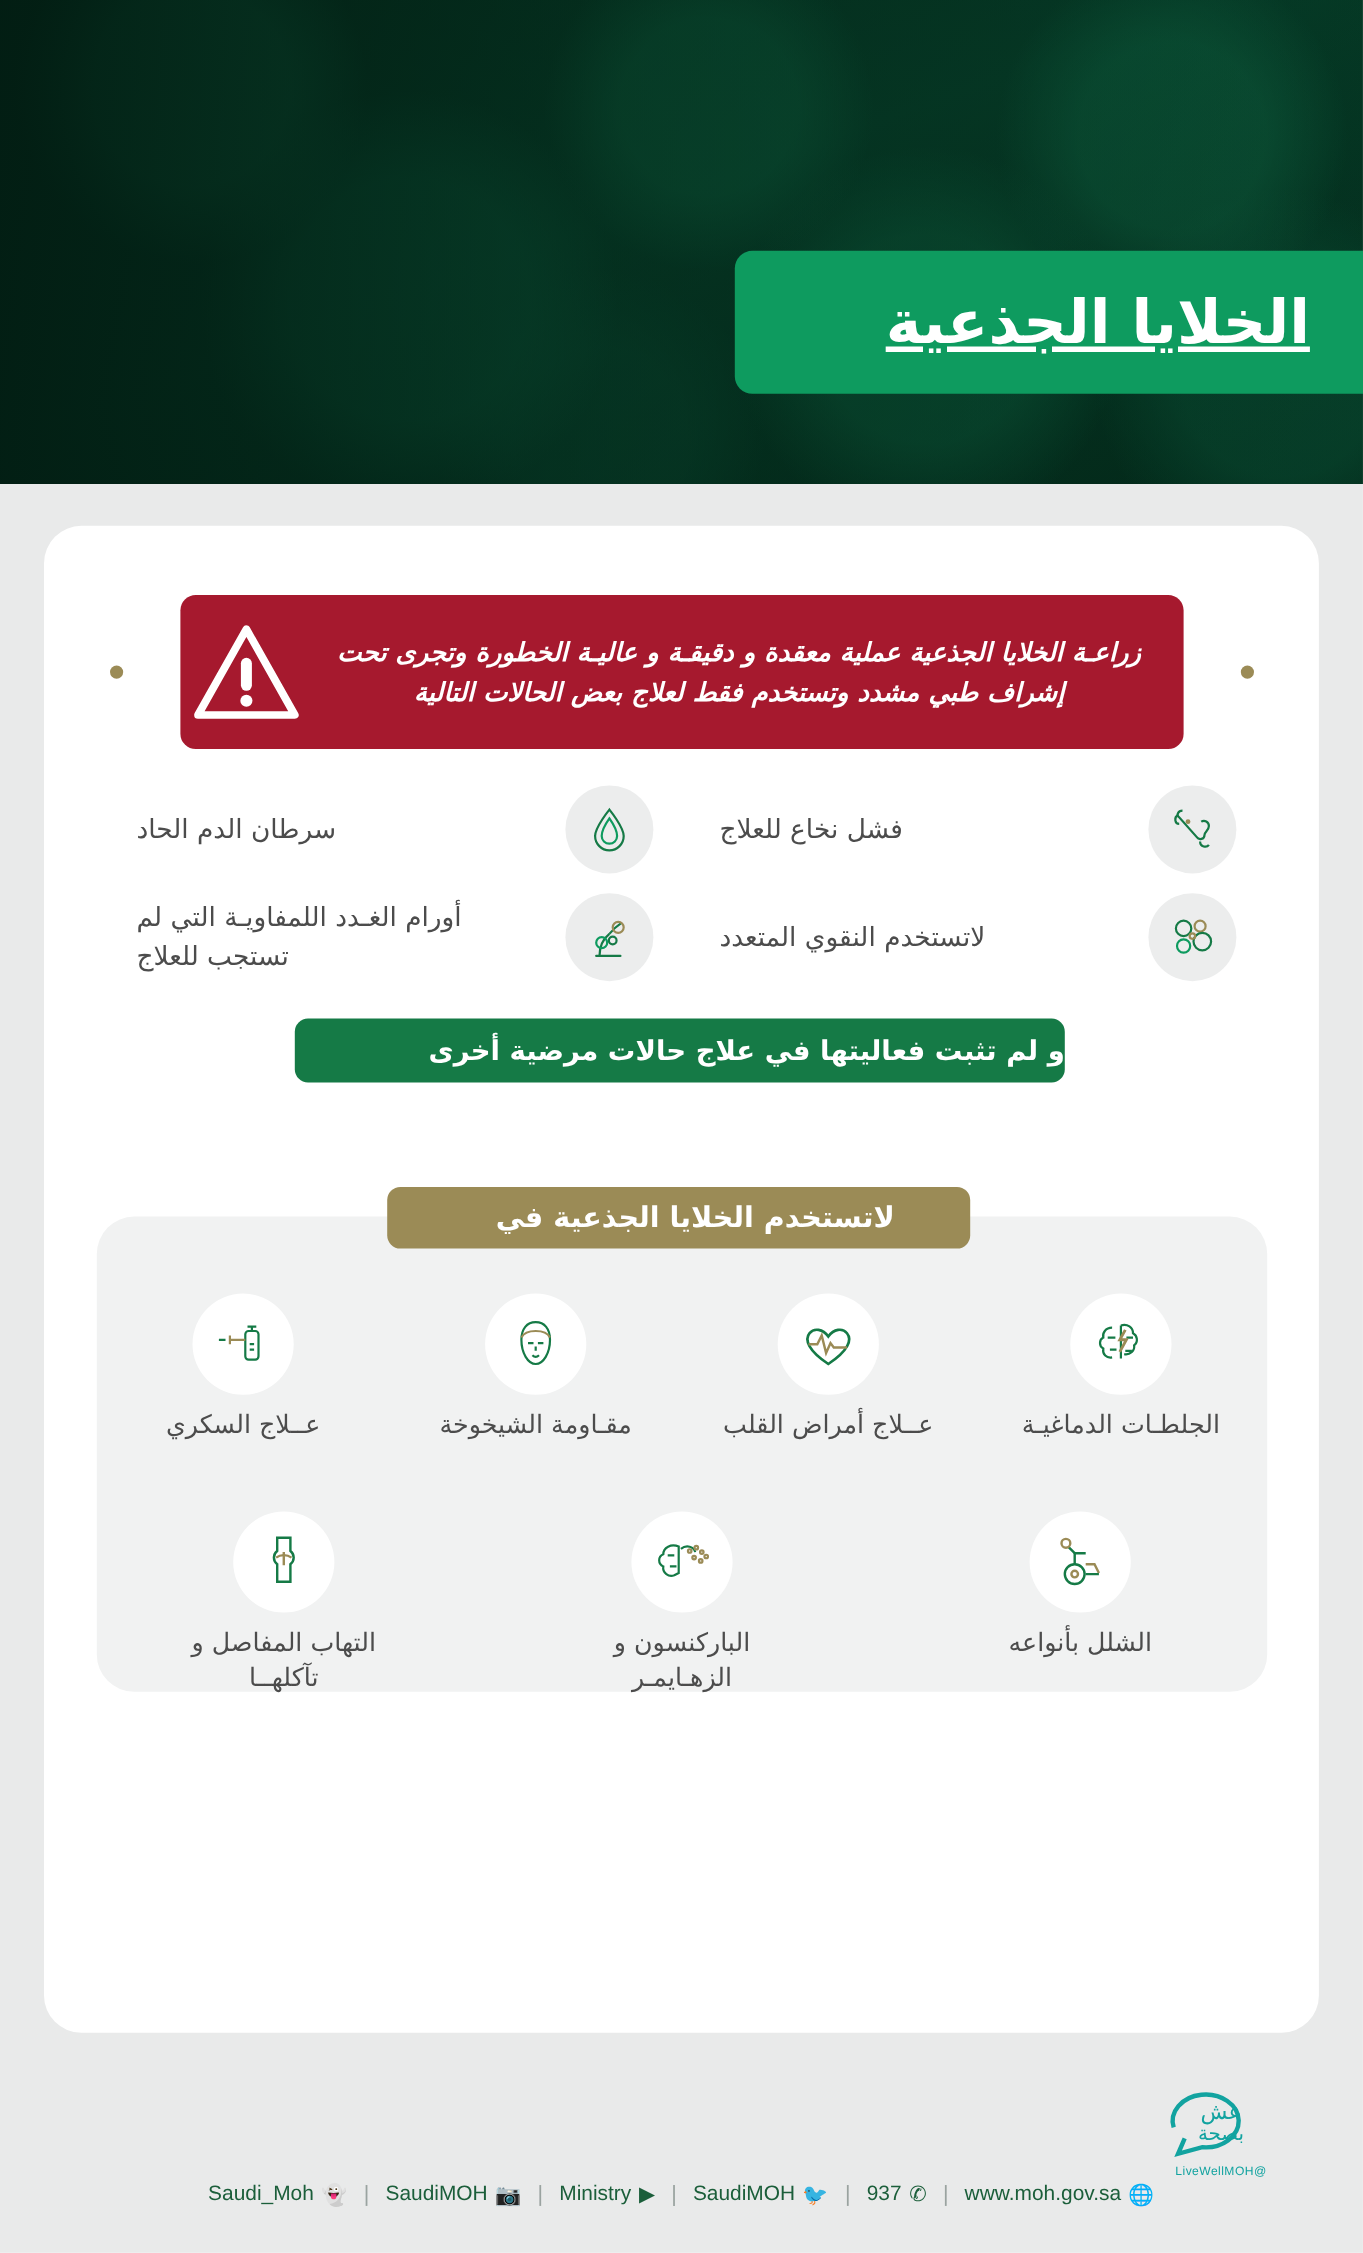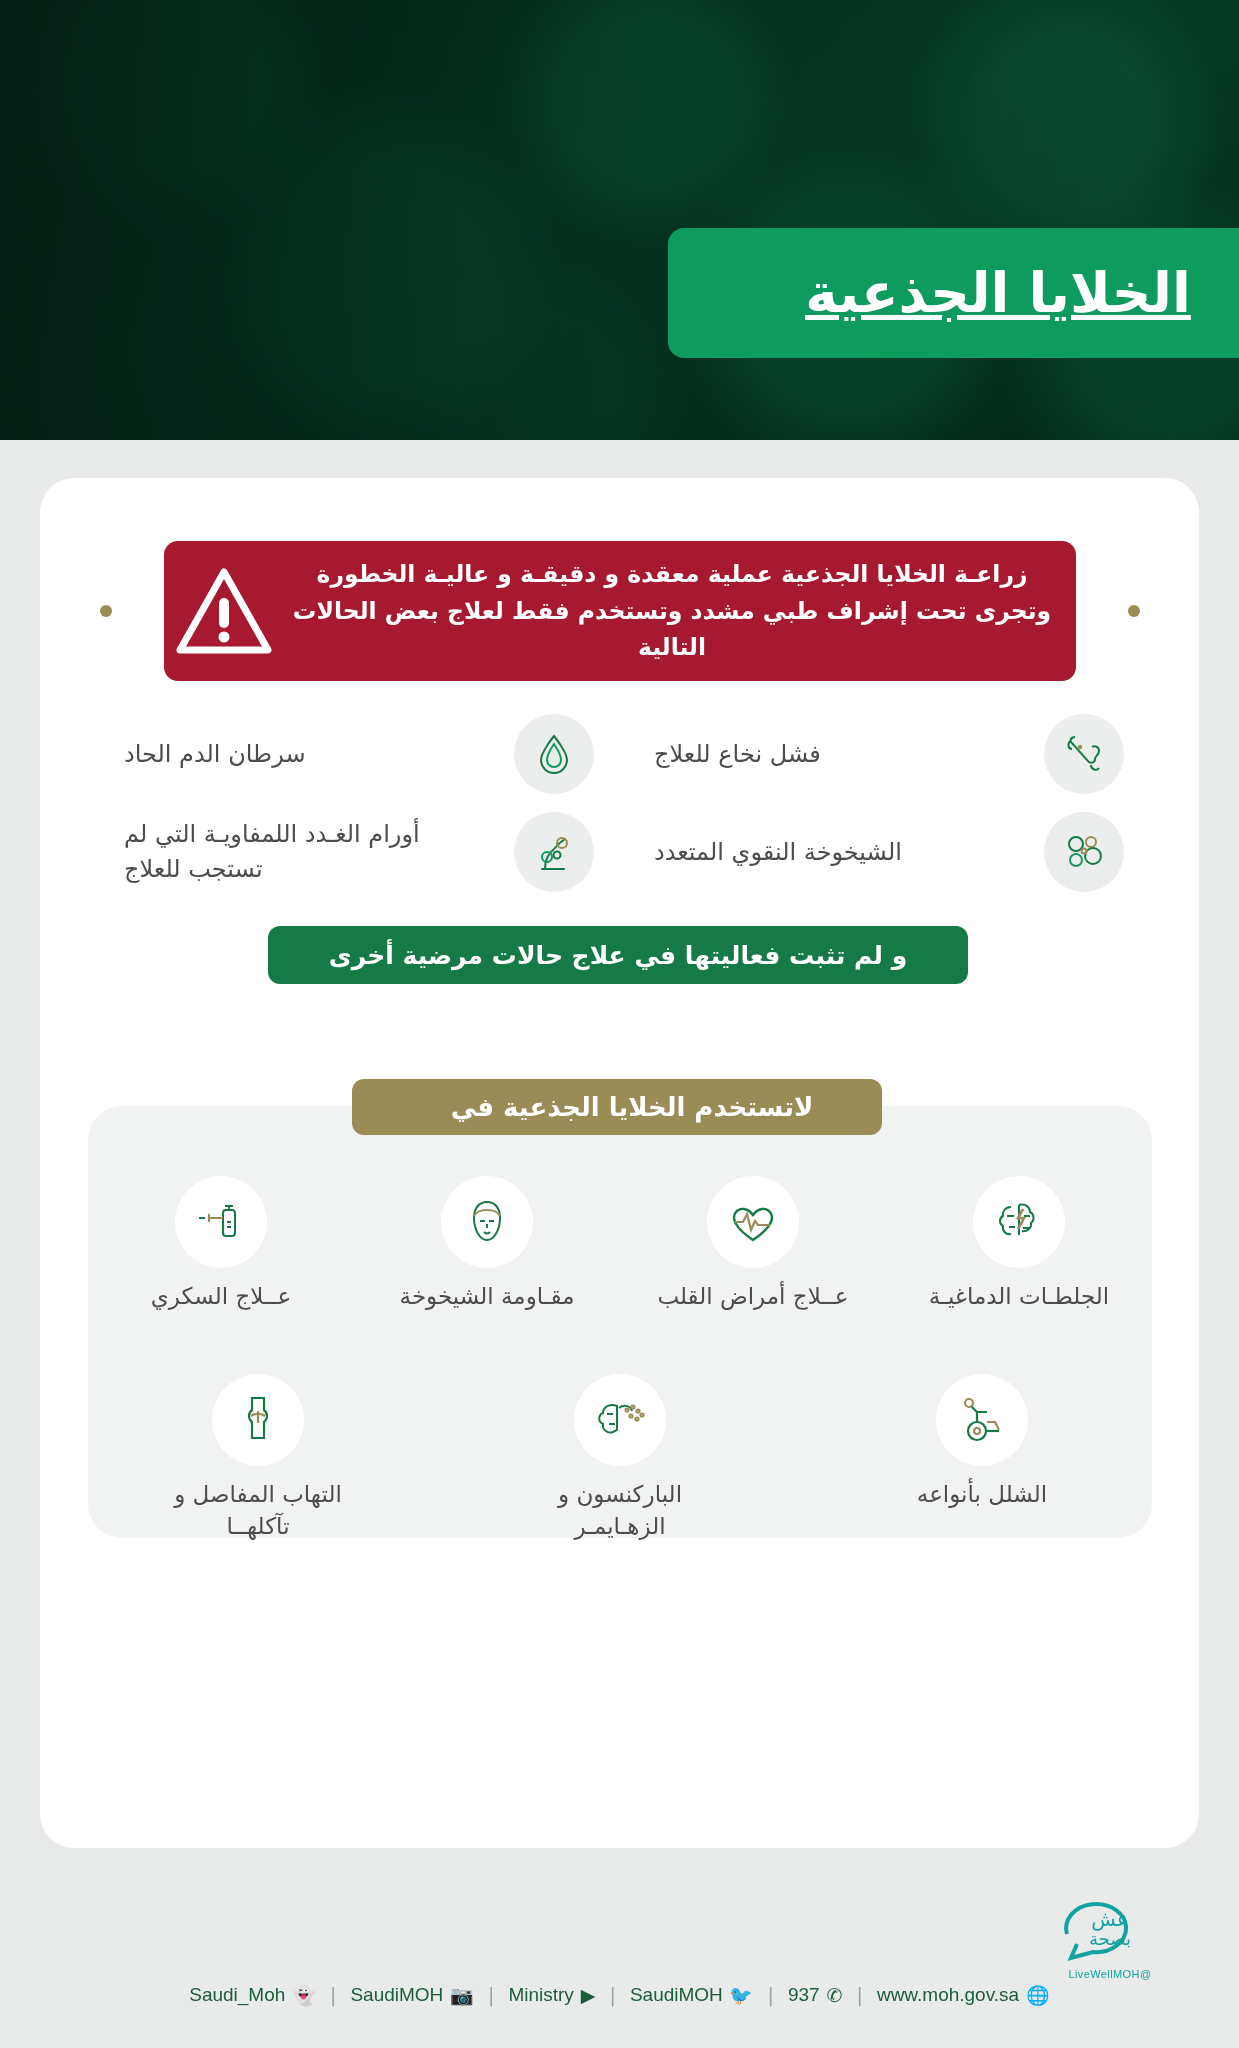--- a/index.html
+++ b/index.html
@@ -52,21 +52,21 @@
     position:absolute;top:478px;left:40px;
     width:1159px;height:1370px;
     background:#fff;border-radius:34px;
   }
 
   
   .alert-wrap{position:absolute;top:63px;left:60px;width:1040px;height:140px;}
   .alert{
     position:absolute;left:64px;top:0;width:912px;height:140px;
     background:#a6192e;border-radius:14px;
-    display:flex;align-items:center;
+    display:flex;align-items:center;font-style:italic;
   }
   .alert-text{
     color:#fff;font-size:23.5px;font-weight:bold;line-height:1.55;
     text-align:center;flex:1;padding:0 16px 0 0;
   }
   .alert-icon{width:120px;display:flex;align-items:center;justify-content:center;}
   .dot{position:absolute;top:64px;width:12px;height:12px;border-radius:50%;background:#9b8b56;}
   .dot.l{left:0;}
   .dot.r{left:1028px;}
 
@@ -79,21 +79,21 @@
   }
   .circle{
     width:80px;height:80px;border-radius:50%;background:#eceded;
     display:flex;align-items:center;justify-content:center;flex:none;
   }
 
   
   .green-pill{
     position:absolute;top:448px;left:228px;width:700px;height:58px;
     background:#157a46;border-radius:12px;
-    display:flex;align-items:center;justify-content:center;
+    display:flex;align-items:center;
   }
   .green-pill span{color:#fff;font-size:25px;font-weight:bold;}
 
   
   .gold-pill{
     position:absolute;top:601px;left:312px;width:530px;height:56px;
     background:#9b8b56;border-radius:12px;
     display:flex;align-items:center;justify-content:center;z-index:4;
   }
   .gold-pill span{color:#fff;font-size:26px;font-weight:bold;margin-left:30px;}
@@ -188,21 +188,21 @@
       <div class="item">
         <div class="circle">
           <svg width="48" height="46" viewBox="0 0 48 46" fill="none" stroke="#157a46" stroke-width="2">
             <circle cx="16" cy="15" r="7"></circle>
             <circle cx="31" cy="13" r="5" stroke="#9b8b56"></circle>
             <circle cx="33" cy="27" r="8"></circle>
             <circle cx="16" cy="31" r="6" stroke="#0e9b5f"></circle>
             <circle cx="24" cy="22" r="2.5" stroke="#9b8b56"></circle>
           </svg>
         </div>
-        <div class="lbl">الشيخوخة النقوي المتعدد</div>
+        <div class="lbl">لاتستخدم النقوي المتعدد</div>
       </div>
 
       <div class="item">
         <div class="circle">
           <svg width="46" height="46" viewBox="0 0 46 46" fill="none" stroke="#157a46" stroke-width="2">
             <path d="M14 40 C14 30 18 24 23 20"></path>
             <path d="M23 20 C27 15 31 12 34 10"></path>
             <circle cx="16" cy="28" r="5" stroke="#0e9b5f"></circle>
             <circle cx="31" cy="14" r="5" stroke="#9b8b56"></circle>
             <circle cx="26" cy="26" r="3.5"></circle>

